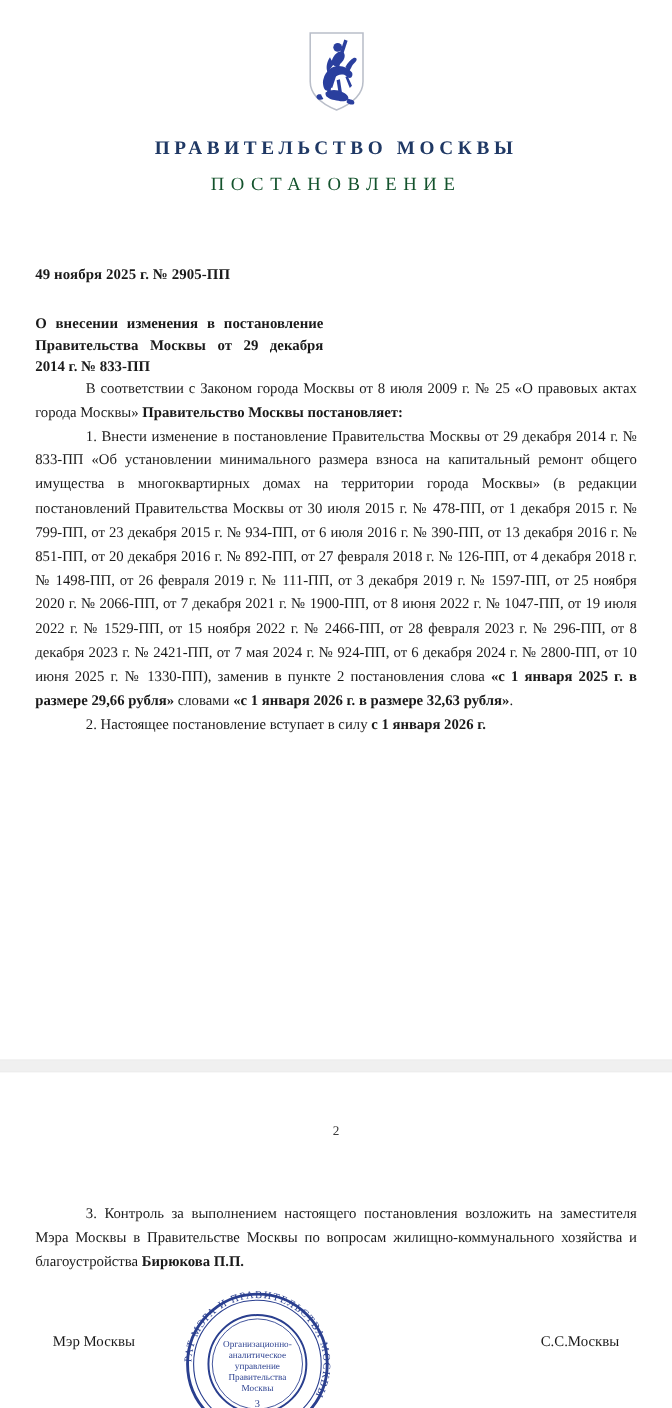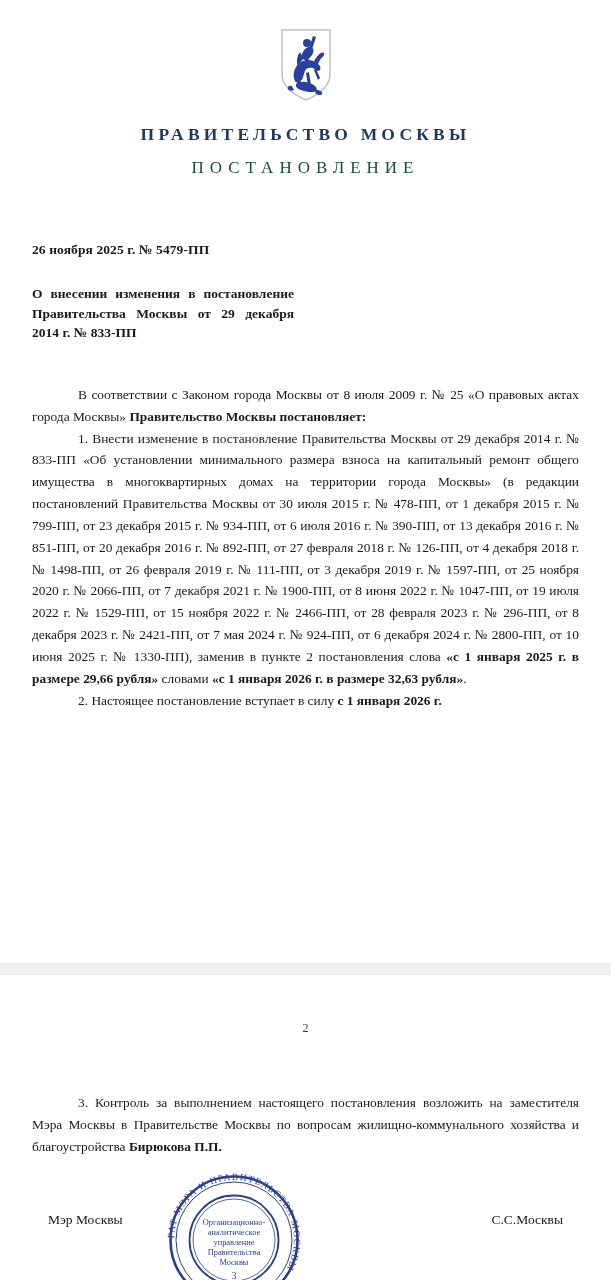--- a/index.html
+++ b/index.html
@@ -84,21 +84,20 @@
     width: 262px;
     font-size: 13.5px;
     font-weight: bold;
     line-height: 1.42;
     text-align: justify;
     text-align-last: left;
   }
 
   
   .body {
-    margin-top: 42px;
     font-size: 13.4px;
     line-height: 1.63;
     text-align: justify;
     text-align-last: left;
   }
   .body p {
     margin: 0;
     text-indent: 46px;
   }
   .body p.p-tight {
@@ -183,21 +182,21 @@
           <path d="M36 62 C40 62 43 64 42 66 C41 68 37 67 35 65 Z"></path>
         </g>
       </svg>
     </div>
 
     <div class="letterhead">
       <div class="gov-title">ПРАВИТЕЛЬСТВО МОСКВЫ</div>
       <div class="doc-kind">ПОСТАНОВЛЕНИЕ</div>
     </div>
 
-    <div class="date-line">26 ноября 2025 г. № 5479-ПП</div>
+    <div class="date-line">49 ноября 2025 г. № 2905-ПП</div>
 
     <div class="title-block">О внесении изменения в постановление Правительства Москвы от 29 декабря 2014 г. № 833-ПП</div>
 
     <div class="body">
 
       <p><span>В соответствии с Законом города Москвы от 8 июля 2009 г. № 25 «О правовых актах города Москвы» </span><b>Правительство Москвы постановляет:</b></p>
 
       <p class="p-tight"><span>1. Внести изменение в постановление Правительства Москвы от 29 декабря 2014 г. № 833-ПП «Об установлении минимального размера взноса на капитальный ремонт общего имущества в многоквартирных домах на территории города Москвы» (в редакции постановлений Правительства Москвы от 30 июля 2015 г. № 478-ПП, от 1 декабря 2015 г. № 799-ПП, от 23 декабря 2015 г. № 934-ПП, от 6 июля 2016 г. № 390-ПП, от 13 декабря 2016 г. № 851-ПП, от 20 декабря 2016 г. № 892-ПП, от 27 февраля 2018 г. № 126-ПП, от 4 декабря 2018 г. № 1498-ПП, от 26 февраля 2019 г. № 111-ПП, от 3 декабря 2019 г. № 1597-ПП, от 25 ноября 2020 г. № 2066-ПП, от 7 декабря 2021 г. № 1900-ПП, от 8 июня 2022 г. № 1047-ПП, от 19 июля 2022 г. № 1529-ПП, от 15 ноября 2022 г. № 2466-ПП, от 28 февраля 2023 г. № 296-ПП, от 8 декабря 2023 г. № 2421-ПП, от 7 мая 2024 г. № 924-ПП, от 6 декабря 2024 г. № 2800-ПП, от 10 июня 2025 г. № 1330-ПП), заменив в пункте 2 постановления слова </span><b>«с 1 января 2025 г. в размере 29,66 рубля»</b><span> словами </span><b>«с 1 января 2026 г. в размере 32,63 рубля»</b><span>.</span></p>
 
       <p class="p-tight"><span>2.  Настоящее постановление вступает в силу </span><b>с 1 января 2026 г.</b></p>

